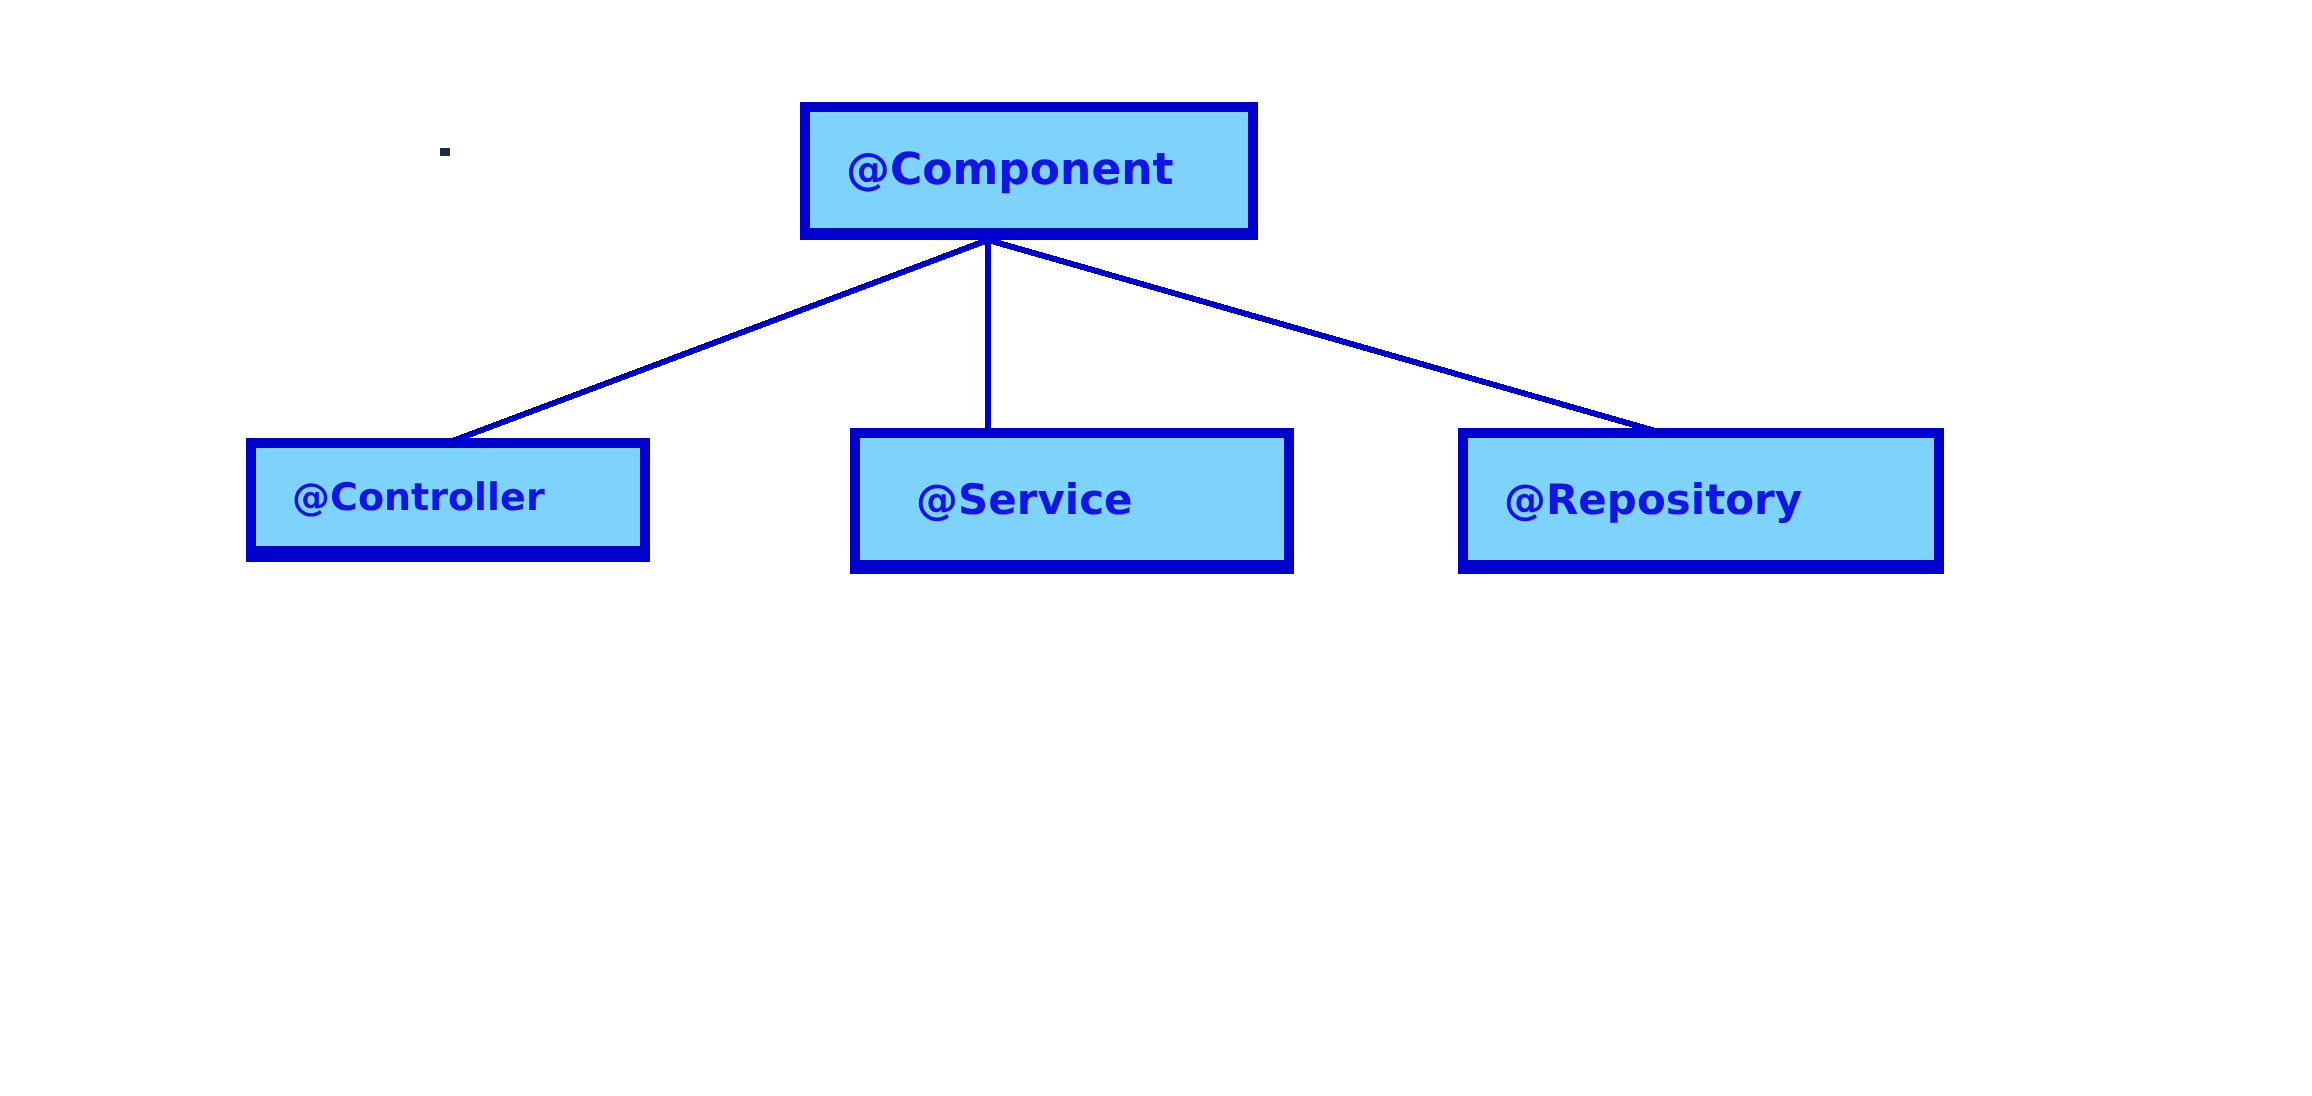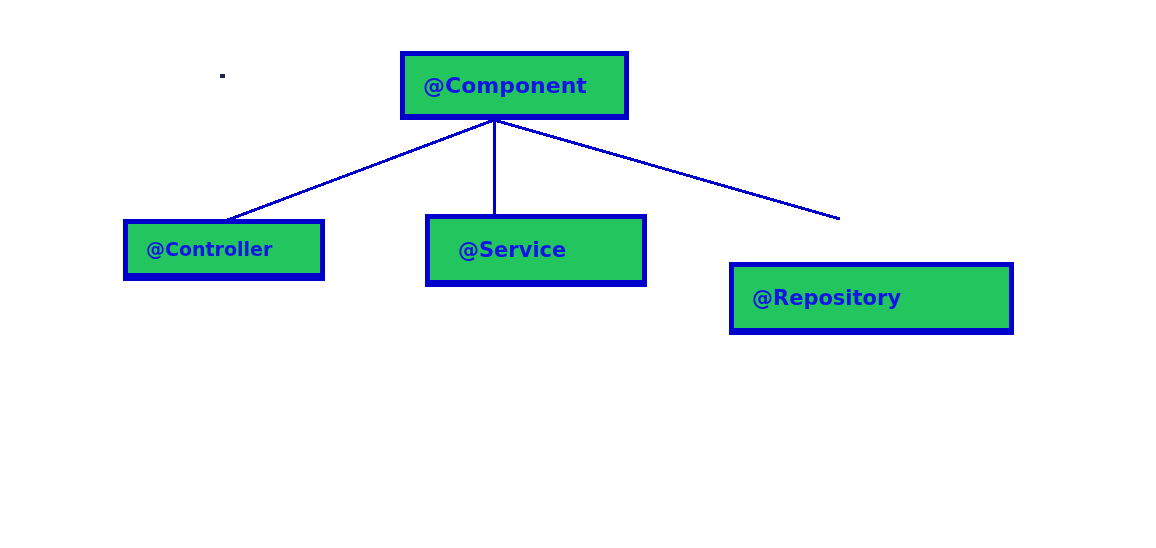--- a/index.html
+++ b/index.html
@@ -19,21 +19,21 @@
     position: absolute;
     left: 0;
     top: 0;
     width: 1156px;
     height: 548px;
     pointer-events: none;
   }
   .node {
     position: absolute;
     box-sizing: border-box;
-    background: #22c55e;
+    background: #7dd3fc;
     display: flex;
     align-items: center;
     z-index: 2;
   }
   .node-label {
     font-weight: bold;
     white-space: nowrap;
     letter-spacing: 0px;
   }
   .artifact-dot {
@@ -60,20 +60,20 @@
   <div class="node" style="left:123px; top:219px; width:202px; height:62px;
               border:5px solid #0000cc; border-bottom-width:8px;">
     <span class="node-label" style="font-size:19px; color:#1414e6; padding-left:18px;">@Controller</span>
   </div>
 
   <div class="node" style="left:425px; top:214px; width:222px; height:73px;
               border:5px solid #0000cc; border-bottom-width:7px;">
     <span class="node-label" style="font-size:21px; color:#1414e6; padding-left:28px;">@Service</span>
   </div>
 
-  <div class="node" style="left:729px; top:214px; width:285px; height:73px;
-              border:5px solid #0000cc; border-bottom-width:7px;margin-top:48px;">
+  <div class="node" style="left:729px; top:214px; width:243px; height:73px;
+              border:5px solid #0000cc; border-bottom-width:7px;">
     <span class="node-label" style="font-size:21px; color:#1414e6; padding-left:18px;">@Repository</span>
   </div>
 
   <div class="artifact-dot" style="left:220px; top:74px; width:5px; height:4px; background:#1a2a4a;"></div>
 
 </div>
 
 </body></html>

